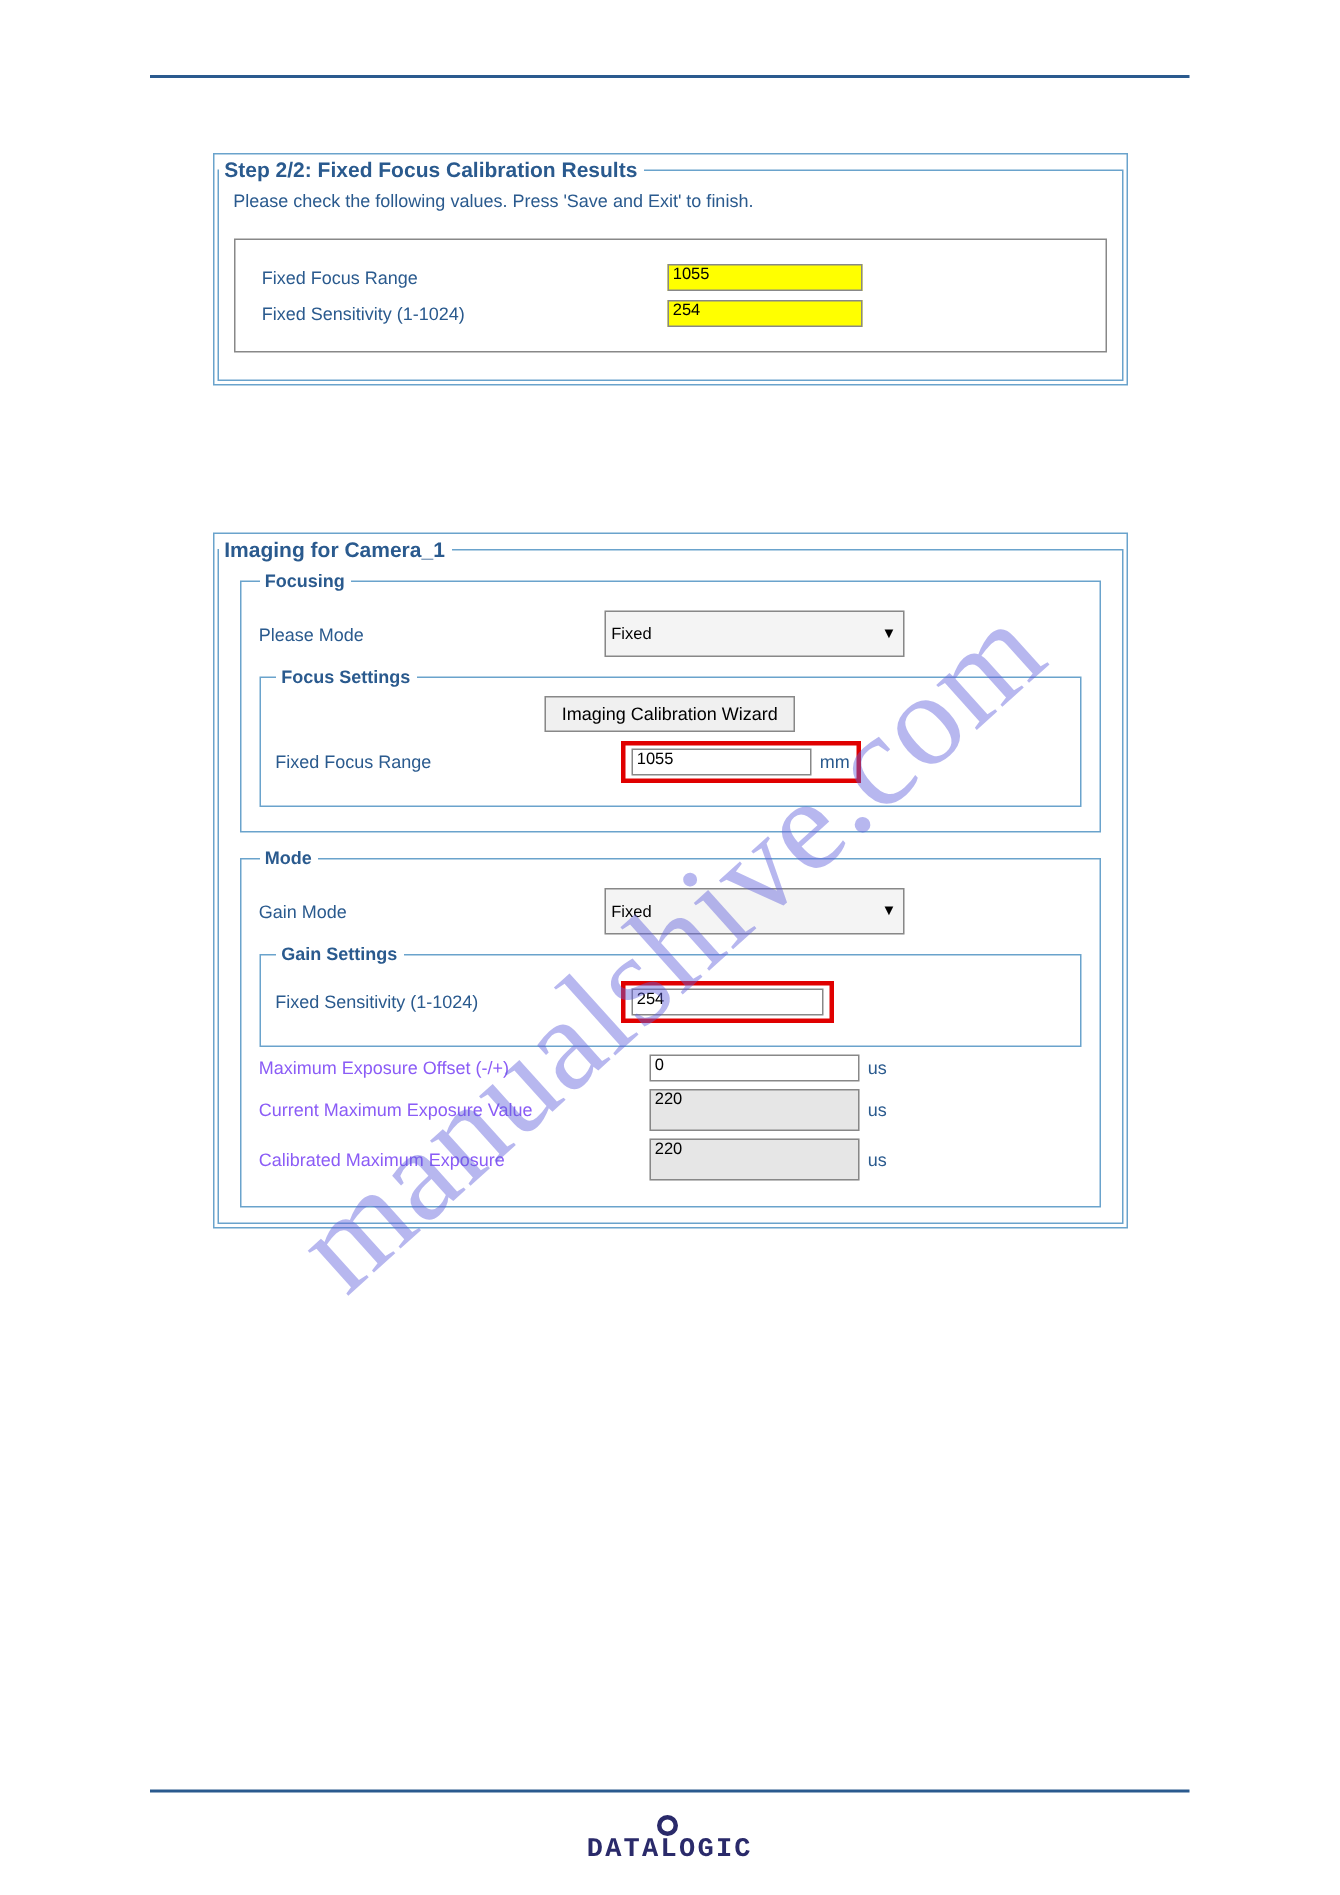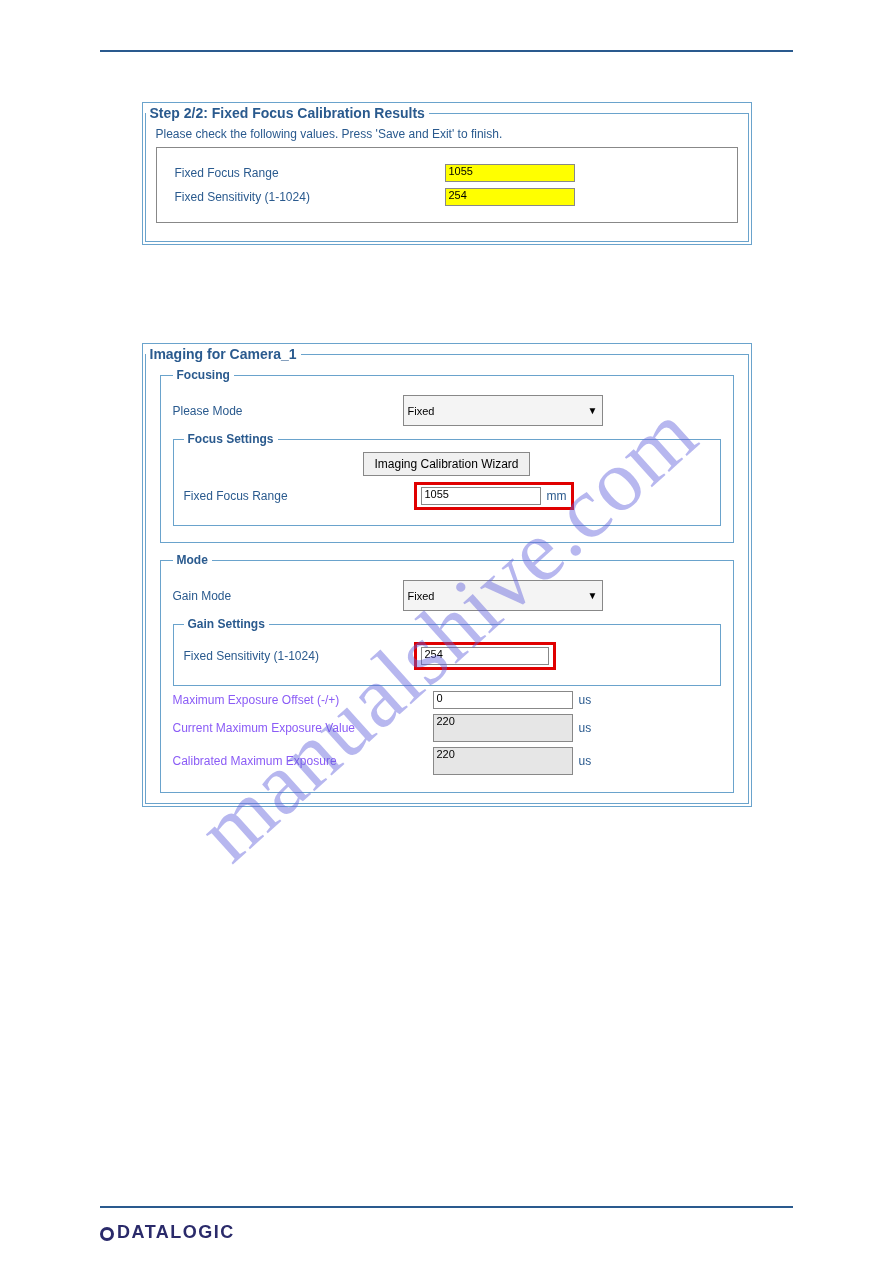--- a/index.html
+++ b/index.html
@@ -39,21 +39,21 @@
   }
   .fs-title {
     font-size: 14px;
   }
   .p1-body {
     padding: 6px 10px 10px 10px;
   }
   .instr {
     color: #2a5a8e;
     font-size: 12px;
-    margin-bottom: 6px;
+    margin-bottom: 18px;
   }
   .inner-box {
     border: 1px solid #888;
     padding: 10px 18px;
     margin-bottom: 8px;
   }
   .row {
     display: flex;
     align-items: center;
     margin: 6px 0;
@@ -223,23 +223,24 @@
   }
   .bottom-rule {
     border-top: 2px solid #2a5a8e;
     margin-bottom: 14px;
   }
   .brand {
     color: #2a2a6a;
     font-weight: bold;
     font-size: 18px;
     letter-spacing: 1.5px;
-    font-family: Liberation Sans, sans-serif;
-    display: flex;
-    align-items: center;
+    font-family: Liberation Mono, monospace;
+    display: flex;
+    align-items: center;
+    flex-direction: column;
   }
   .logo-o {
     display:inline-block;
     width:14px; height:14px;
     border:3px solid #2a2a6a;
     border-radius:50%;
     margin-right:3px;
     position:relative;
     top:1px;
   }

